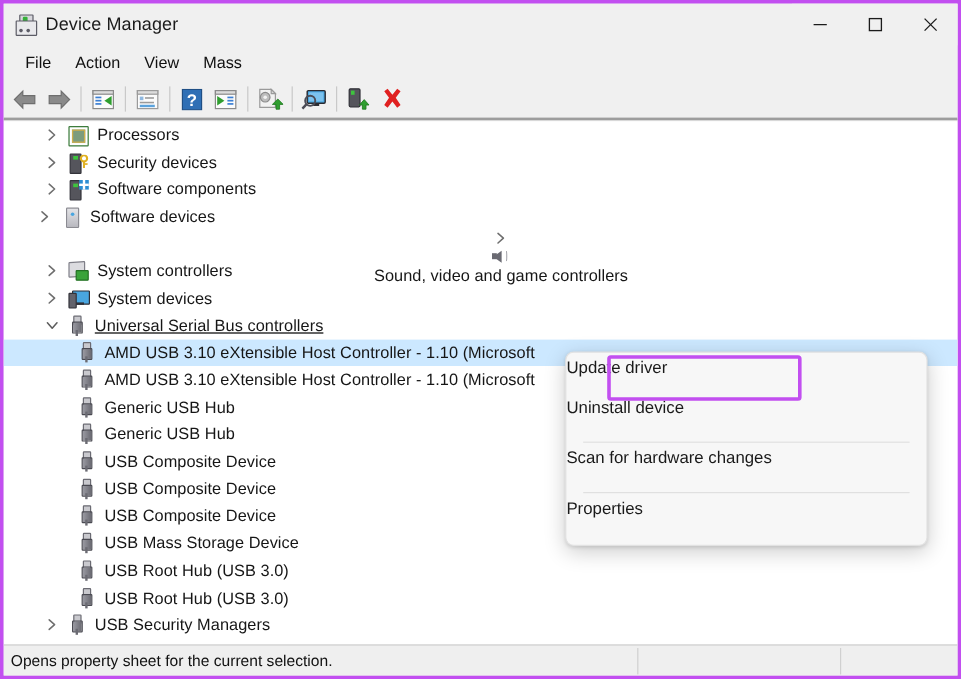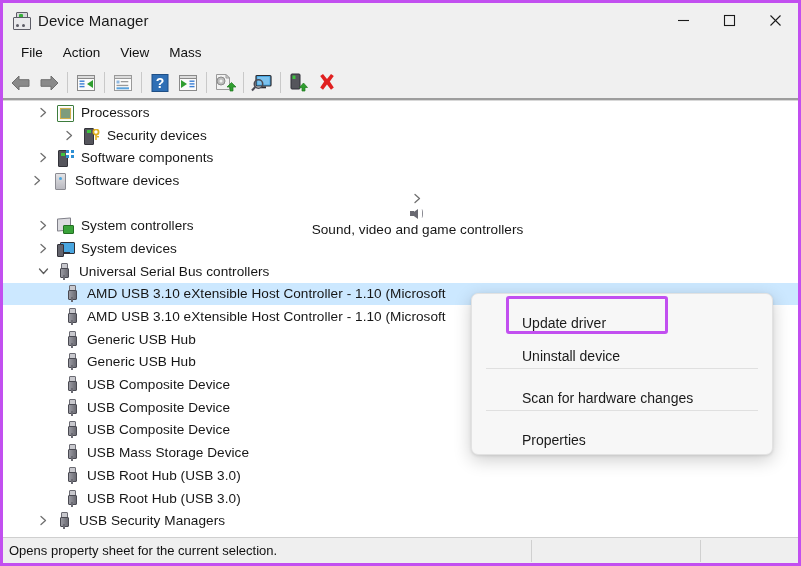--- a/index.html
+++ b/index.html
@@ -160,21 +160,21 @@
 
   
   .ctxmenu{
     position:absolute;left:468px;top:290px;width:302px;
     background:#f7f7f7;
     border:1px solid #e2e2e2;border-radius:7px;
     box-shadow:0 5px 18px rgba(0,0,0,.20),0 1px 3px rgba(0,0,0,.10);
     padding:4px 0 6px 0;box-sizing:border-box;
   }
   .ctx-item{
-    height:33px;display:flex;align-items:flex-end;padding-left:50px;
+    height:33px;display:flex;align-items:flex-start;
     font-size:14px;color:#1a1a1a;box-sizing:border-box;
   }
   .ctx-sep{height:1px;background:#e0e0e0;margin:4px 14px;}
   .ctx-hl{
     position:absolute;left:34px;top:2px;width:162px;height:38px;
     border:3px solid #c24ff0;border-radius:3px;box-sizing:border-box;
     pointer-events:none;
   }
 
   
@@ -339,21 +339,21 @@
         <svg width="9" height="11" viewBox="0 0 9 11">
             <path d="M2 1.5 L6.5 5.5 L2 9.5" fill="none" stroke="#6f6f6f" stroke-width="1.3" stroke-linecap="round" stroke-linejoin="round"></path>
           </svg>
       </div>
       <div class="ico" style="margin-left:7px;">
           <div class="ic-cpu"></div>
         </div>
       <span class="lbl">Processors</span>
     </div>
 
-    <div class="row" style="padding-left:34px;margin-left:26px;">
+    <div class="row" style="padding-left:34px;">
       <div class="chev">
         <svg width="9" height="11" viewBox="0 0 9 11">
             <path d="M2 1.5 L6.5 5.5 L2 9.5" fill="none" stroke="#6f6f6f" stroke-width="1.3" stroke-linecap="round" stroke-linejoin="round"></path>
           </svg>
       </div>
       <div class="ico" style="margin-left:7px;">
         <div class="ic-tower"></div>
         <svg class="ic-key" viewBox="0 0 8 11">
             <circle cx="4" cy="3" r="2.6" fill="none" stroke="#e0b020" stroke-width="1.8"></circle>
             <rect x="3.2" y="5" width="1.6" height="6" fill="#e0b020"></rect>
@@ -422,21 +422,21 @@
           </svg>
       </div>
       <div class="ico" style="margin-left:7px;">
         <div class="ic-mon"></div>
           <div class="ic-mon-b"></div>
           <div class="ic-mon-t"></div>
       </div>
       <span class="lbl">System devices</span>
     </div>
 
-    <div class="row" style="padding-left:34px;">
+    <div class="row" style="padding-left:34px;text-decoration:underline;">
       <div class="chev">
         <svg width="11" height="9" viewBox="0 0 11 9">
             <path d="M1.5 2 L5.5 6.5 L9.5 2" fill="none" stroke="#5d5d5d" stroke-width="1.3" stroke-linecap="round" stroke-linejoin="round"></path>
           </svg>
       </div>
       <div class="ico" style="margin-left:5px;">
         <div class="ic-usb">
             <div class="ic-usb-p"></div>
             <div class="ic-usb-h"></div>
             <div class="ic-usb-s"></div>

